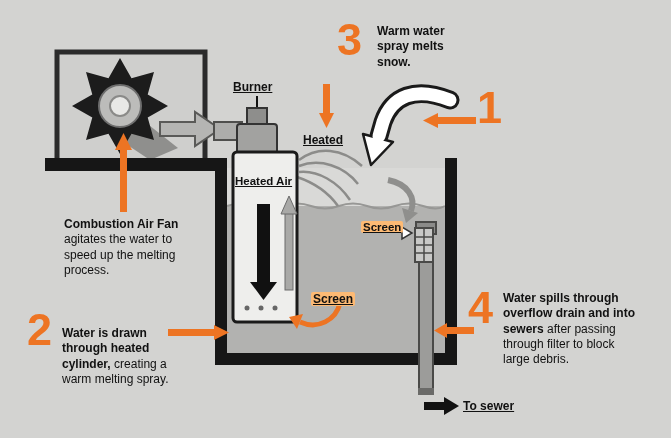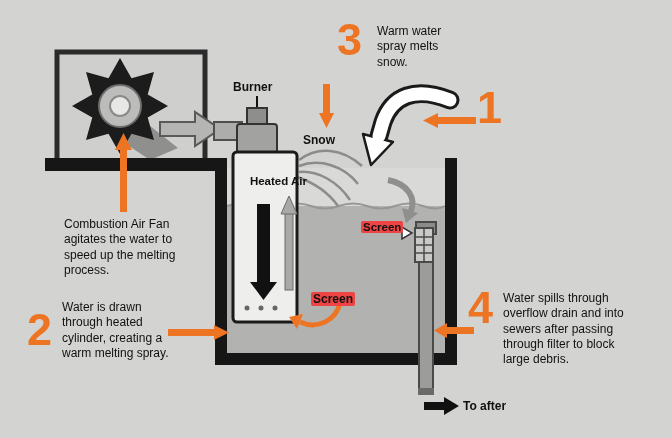--- a/index.html
+++ b/index.html
@@ -1,24 +1,24 @@
 <!DOCTYPE html>
 <html><head>
 <meta charset="utf-8">
 <style>
   html,body{margin:0;padding:0;background:#d3d3d1;}
   .canvas{position:relative;width:671px;height:438px;background:#d3d3d1;
           font-family:"Liberation Sans",sans-serif;color:#111;overflow:hidden;}
   .canvas svg{position:absolute;left:0;top:0;}
   .num{position:absolute;color:#ed7423;font-size:45px;font-weight:bold;line-height:.9;letter-spacing:-1px;}
   .txt{position:absolute;font-size:12px;line-height:1.28;color:#111;}
-  .txt b{font-weight:normal;}
-  .lbl{position:absolute;font-size:12px;font-weight:bold;color:#111;white-space:nowrap;}
-  .chip{background:#ef4444;padding:0 2px;border-radius:2px;}
-  .heated{width:72px;text-align:right;white-space:normal;font-size:11.5px;line-height:1.2;}
+  .txt b{font-weight:bold;}
+  .lbl{position:absolute;font-size:12px;font-weight:bold;color:#111;white-space:nowrap;text-decoration:underline;}
+  .chip{background:#fdba74;padding:0 2px;border-radius:2px;}
+  .heated{width:72px;text-align:left;white-space:normal;font-size:11.5px;line-height:1.2;}
 </style>
 </head>
 <body>
 
 <div class="canvas">
 
   <svg width="671" height="438" viewBox="0 0 671 438">
 
     <rect x="227" y="168" width="218" height="40" fill="#d9d9d7"></rect>
 
@@ -116,33 +116,33 @@
   </svg>
 
   <div class="num" style="left:337px;top:20px">3</div>
   <div class="txt" style="left:377px;top:24px;width:84px">
     <b>Warm water spray melts snow.</b><span></span>
   </div>
 
   <div class="num" style="left:477px;top:88px">1</div>
 
   <div class="num" style="left:27px;top:310px">2</div>
-  <div class="txt" style="left:62px;top:300px;width:116px">
+  <div class="txt" style="left:62px;top:326px;width:116px">
     <b>Water is drawn through heated cylinder,</b><span> creating a warm melting spray.</span>
   </div>
 
   <div class="num" style="left:468px;top:288px">4</div>
   <div class="txt" style="left:503px;top:291px;width:134px">
     <b>Water spills through overflow drain and into sewers</b><span> after passing through filter to block large debris.</span>
   </div>
 
   <div class="txt" style="left:64px;top:217px;width:118px">
     <b>Combustion Air Fan</b><span> agitates the water to speed up the melting process.</span>
   </div>
 
   <div class="lbl" style="left:233px;top:80px">Burner</div>
-  <div class="lbl" style="left:303px;top:133px">Snow</div>
+  <div class="lbl" style="left:303px;top:133px">Heated</div>
   <div class="lbl heated" style="left:235px;top:175px">Heated Air</div>
   <div class="lbl chip" style="left:311px;top:292px">Screen</div>
   <div class="lbl chip" style="left:361px;top:221px;font-size:11.5px">Screen</div>
-  <div class="lbl" style="left:463px;top:399px">To after</div>
+  <div class="lbl" style="left:463px;top:399px">To sewer</div>
 
 </div>
 
 </body></html>

